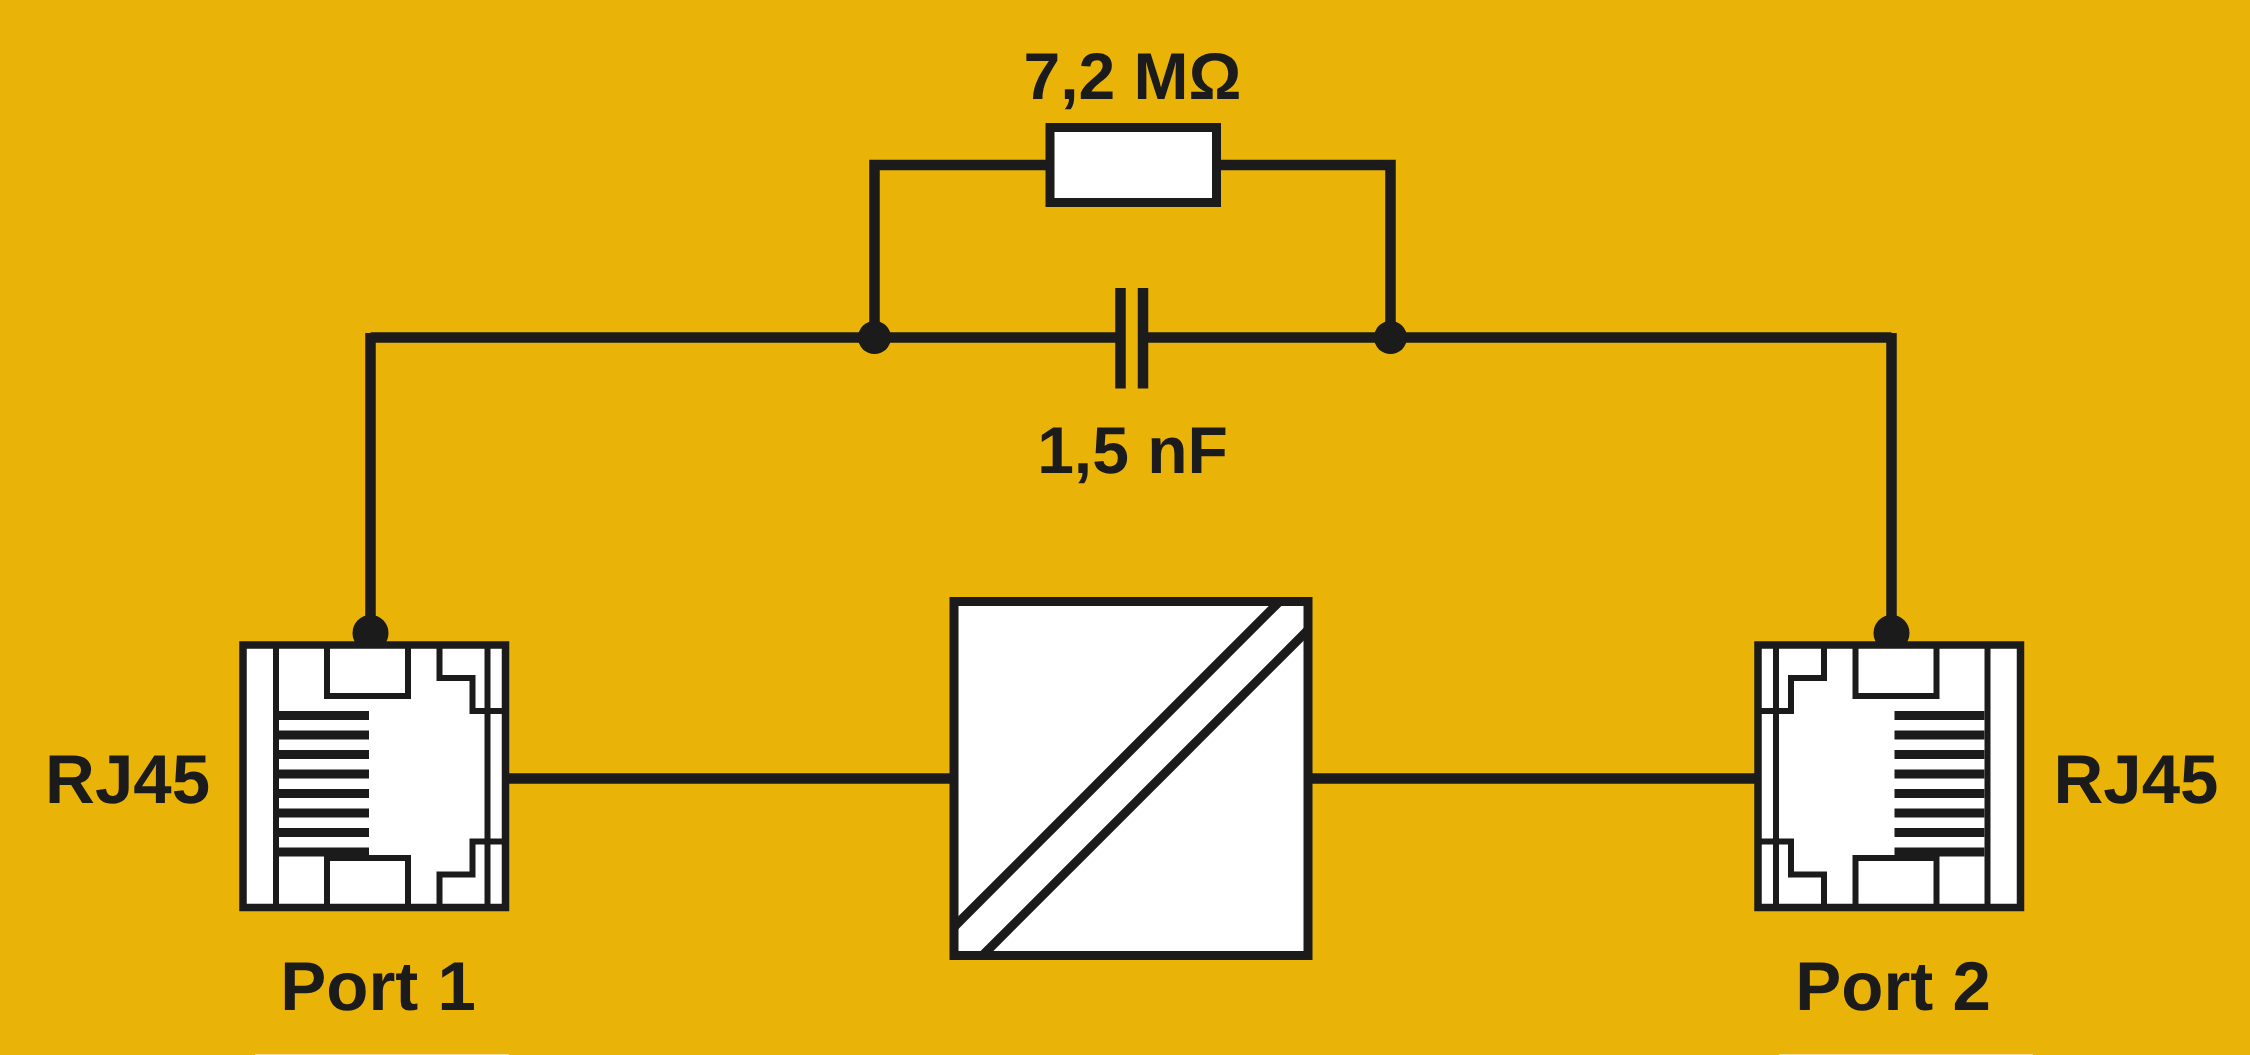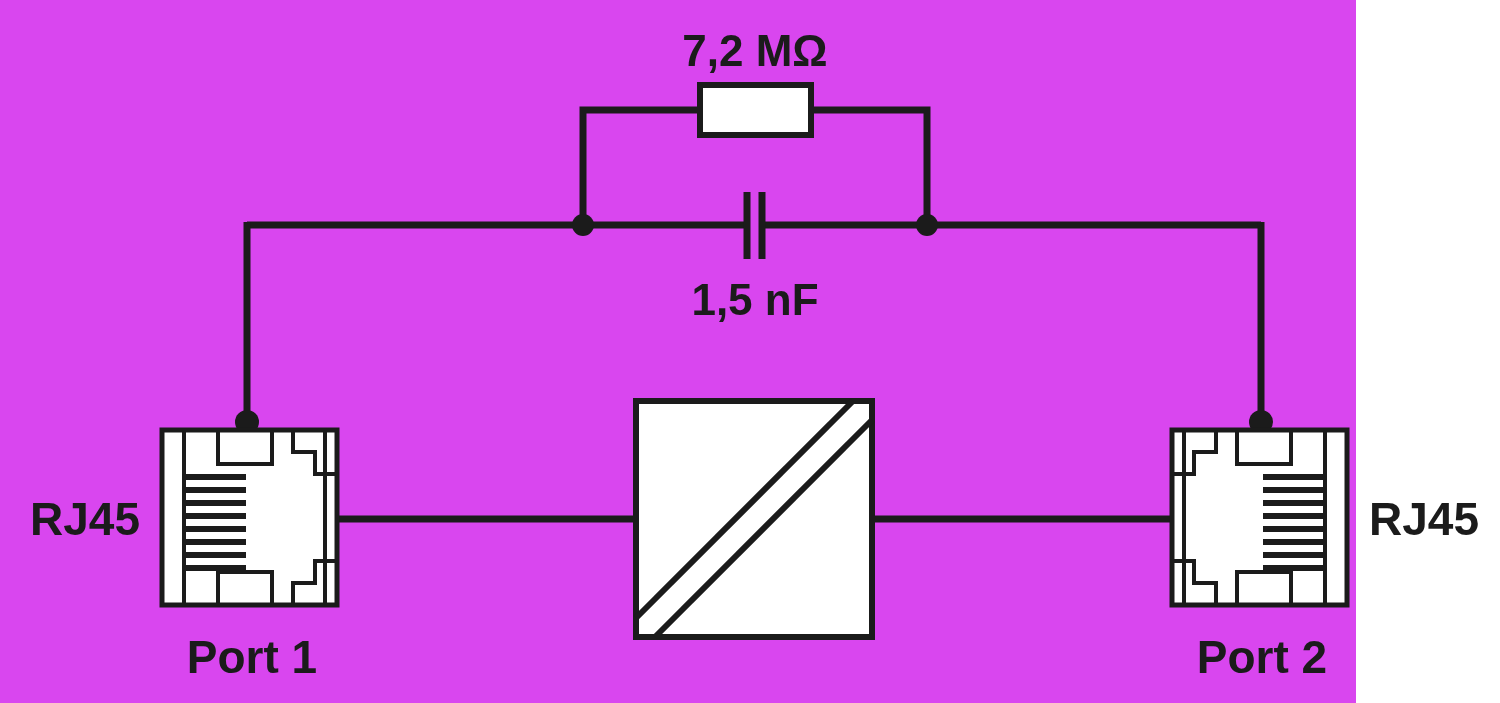--- a/index.html
+++ b/index.html
@@ -9,23 +9,23 @@
     background: #ffffff;
   }
   body {
     width: 1500px;
     height: 703px;
     font-family: "Liberation Sans", sans-serif;
     overflow: hidden;
   }
   #schematic-root {
     position: relative;
-    width: 1356px;
+    width: 1500px;
     height: 703px;
-    background: #d946ef;
+    background: #eab308;
   }
   svg#circuit {
     display: block;
     width: 1500px;
     height: 703px;
   }
   .wire {
     stroke: #1b1b1b;
     stroke-width: 7;
     stroke-linecap: butt;

